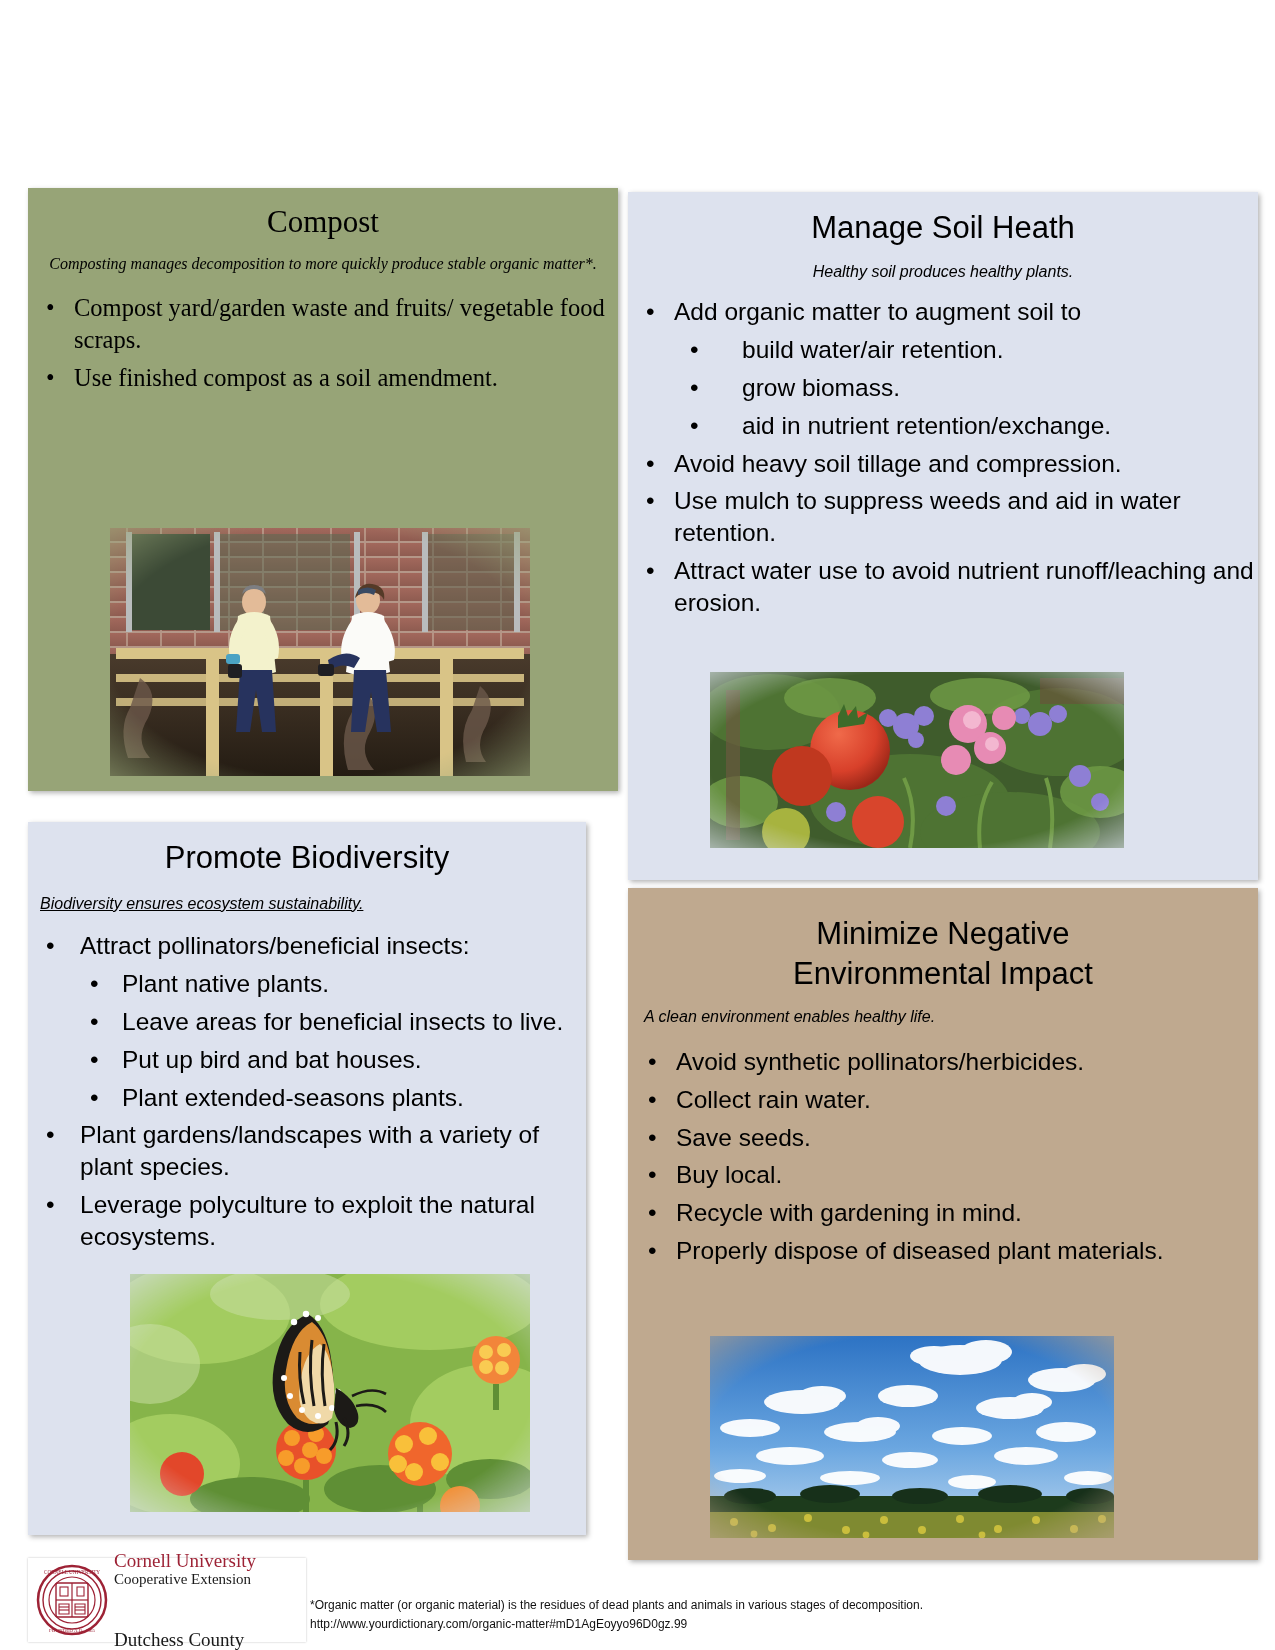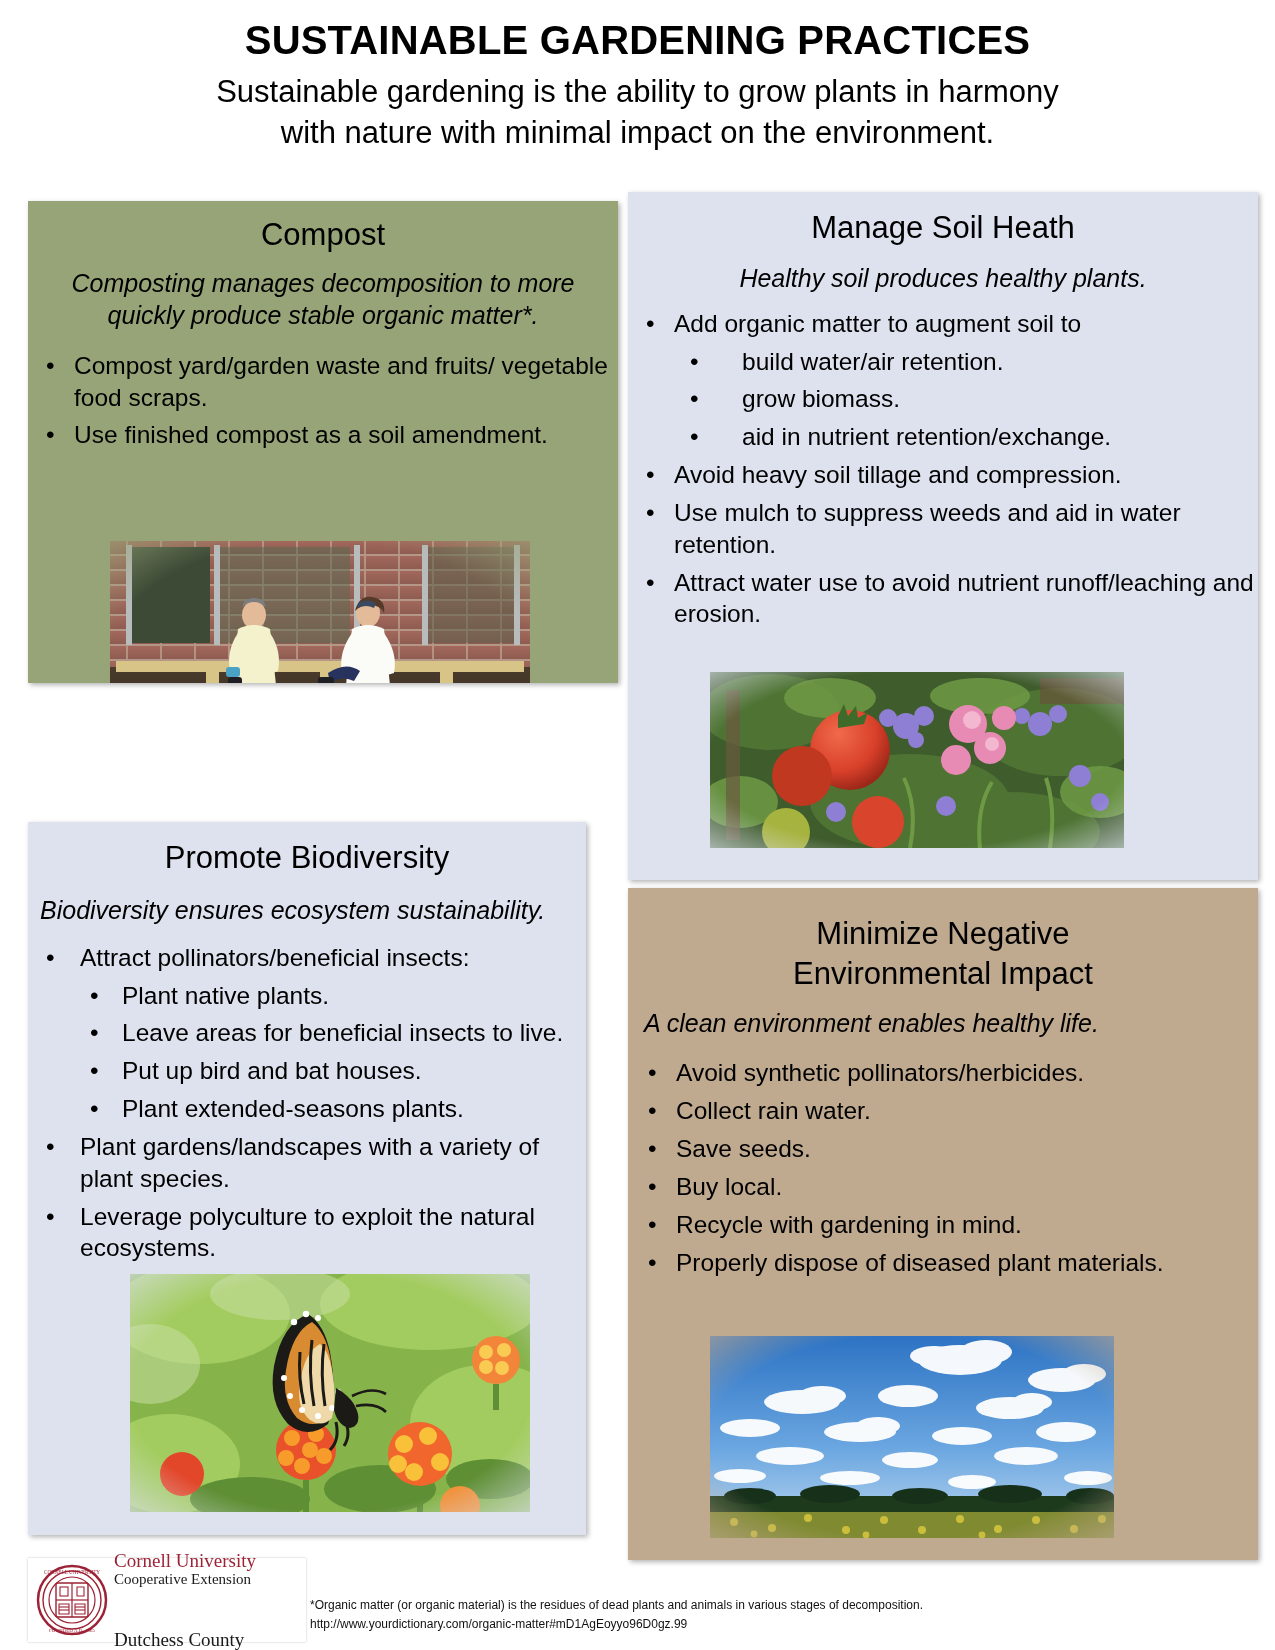--- a/index.html
+++ b/index.html
@@ -31,21 +31,21 @@
   }
   .p-green { background: #97a477; }
   .p-blue  { background: #dde2ee; }
   .p-tan   { background: #bfa98f; }
 
   .p-title {
     text-align: center; font-size: 31px; line-height: 1.28;
     padding-top: 14px;
   }
   .p-tag {
-    text-align: center; font-style: italic; font-size: 25px;
+    text-align: center; font-style: italic; font-size: 16px;
     line-height: 1.28; padding: 10px 14px 0 14px;
   }
   .p-tag.left { text-align: left; padding-left: 12px; }
 
   ul.bl { list-style: none; margin: 0; padding: 0; }
   ul.bl > li {
     position: relative; font-size: 24.5px; line-height: 1.30;
   }
   ul.bl > li > .bul {
     position: absolute; left: 0; top: 0;
@@ -78,29 +78,22 @@
     position: absolute;
     font-size: 12px; line-height: 1.55; color: #111;
     font-family: "Liberation Sans", sans-serif;
   }
 </style>
 </head>
 <body>
 
 <div id="page">
 
-  <div class="hdr">
-    <div class="hdr-title">SUSTAINABLE GARDENING PRACTICES</div>
-    <div class="hdr-sub">
-      <div>Sustainable gardening is the ability to grow plants in harmony</div>
-      <div>with nature with minimal impact on the environment.</div>
-    </div>
-  </div>
-
-  <div class="panel p-green" style="left:28px; top:201px; width:590px; height:482px;">
+
+  <div class="panel p-green" style="left:28px; top:188px; width:590px; height:603px;font-family:Liberation Serif, serif;">
     <div class="p-title">Compost</div>
     <div class="p-tag" style="padding-top:12px; line-height:1.30;">Composting manages decomposition to more quickly produce stable organic matter*.</div>
 
     <ul class="bl" id="bl-compost" style="margin-top:18px; padding-left:12px;">
         <li style="padding-left: 34px; margin-bottom: 6px;">
           <span class="bul" style="left: 6px;">•</span>
           <span class="txt">Compost yard/garden waste and fruits/ vegetable food scraps.</span>
         </li>
         <li style="padding-left: 34px; margin-bottom: 6px;">
           <span class="bul" style="left: 6px;">•</span>
@@ -270,21 +263,21 @@
           <path d="M200 176 q8-40 -6-70"></path>
             <path d="M270 176 q-4-40 12-66"></path>
           <path d="M340 176 q6-40 -4-70"></path>
         </g>
       </svg>
     </div>
   </div>
 
   <div class="panel p-blue" style="left:28px; top:822px; width:558px; height:713px;">
     <div class="p-title" style="padding-top:16px;">Promote Biodiversity</div>
-    <div class="p-tag left" style="padding-top:16px;">Biodiversity ensures ecosystem sustainability.</div>
+    <div class="p-tag left" style="padding-top:16px;text-decoration:underline;">Biodiversity ensures ecosystem sustainability.</div>
 
     <ul class="bl" id="bl-bio" style="margin-top:16px; padding-left:10px;">
         <li style="padding-left: 42px; margin-bottom: 6px;">
           <span class="bul" style="left: 8px;">•</span>
           <span class="txt">Attract pollinators/beneficial insects:</span>
         </li>
         <li style="padding-left: 84px; margin-bottom: 6px;">
           <span class="bul" style="left: 52px;">•</span>
           <span class="txt">Plant native plants.</span>
         </li>

